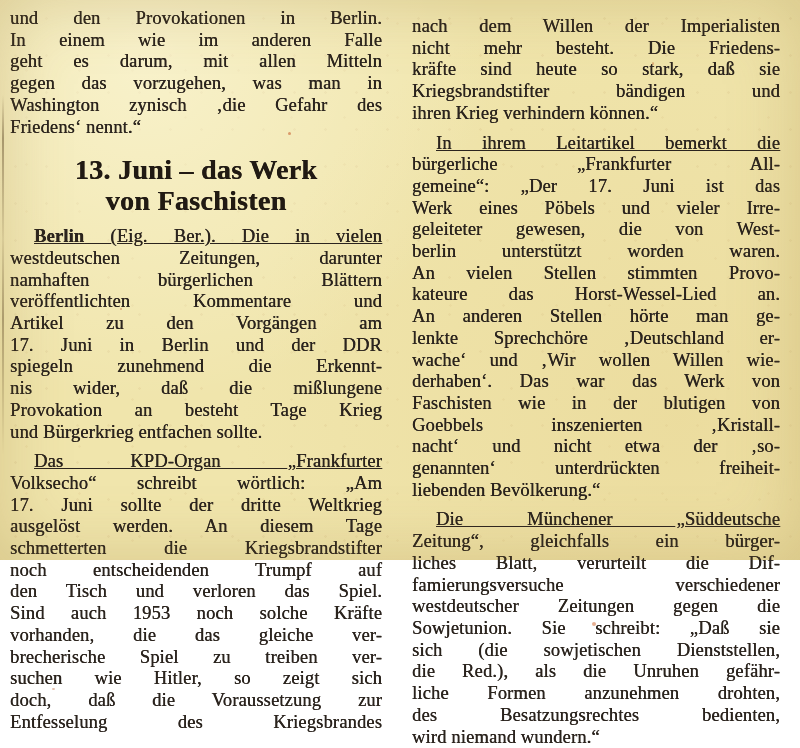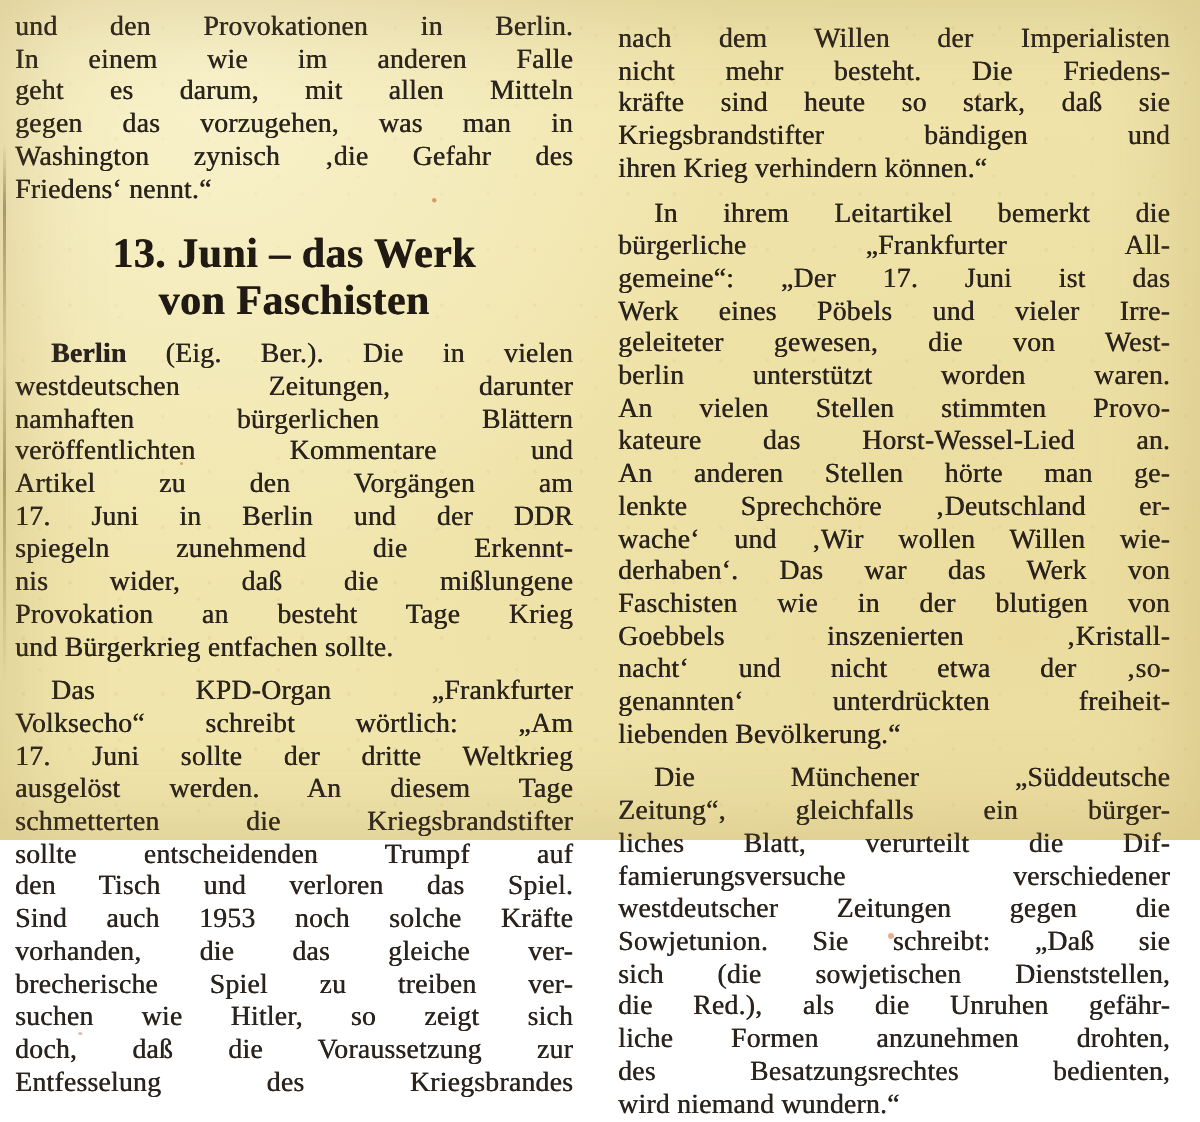--- a/index.html
+++ b/index.html
@@ -37,21 +37,21 @@
   .line {
     font-size: 18.5px;
     line-height: 21.7px;
     text-align: justify;
     text-align-last: justify;
     letter-spacing: 0.15px;
     text-shadow: 0.3px 0 0 currentColor;
     white-space: normal;
   }
   .line.last { text-align-last: left; }
-  .line.indent { text-indent: 24px; }
+  .line.indent { text-indent: 24px; text-decoration: underline; }
 
   .headline {
     margin: 16px 0 10px 0;
     text-align: center;
   }
   .headline-line {
     font-size: 28px;
     line-height: 31px;
     font-weight: bold;
     color: #211a13;
@@ -108,21 +108,21 @@
         <div class="line">nis wider, daß die mißlungene</div>
         <div class="line">Provokation an besteht Tage Krieg</div>
         <div class="line last">und Bürgerkrieg entfachen sollte.</div>
       </div>
       <div class="para">
         <div class="line indent">Das KPD-Organ „Frankfurter</div>
         <div class="line">Volksecho“ schreibt wörtlich: „Am</div>
         <div class="line">17. Juni sollte der dritte Weltkrieg</div>
         <div class="line">ausgelöst werden. An diesem Tage</div>
         <div class="line">schmetterten die Kriegsbrandstifter</div>
-        <div class="line">sollte entscheidenden Trumpf auf</div>
+        <div class="line">noch entscheidenden Trumpf auf</div>
         <div class="line">den Tisch und verloren das Spiel.</div>
         <div class="line">Sind auch 1953 noch solche Kräfte</div>
         <div class="line">vorhanden, die das gleiche ver-</div>
         <div class="line">brecherische Spiel zu treiben ver-</div>
         <div class="line">suchen wie Hitler, so zeigt sich</div>
         <div class="line">doch, daß die Voraussetzung zur</div>
         <div class="line">Entfesselung des Kriegsbrandes</div>
       </div>
     </div>
   <div class="col col-right">

